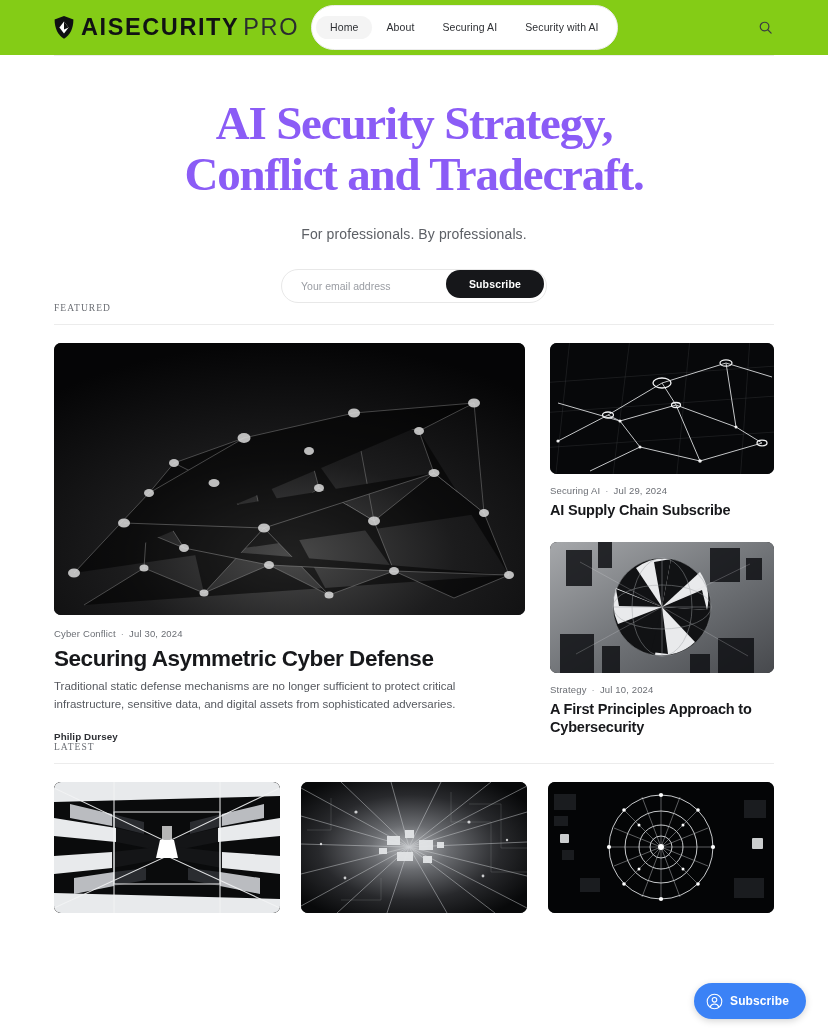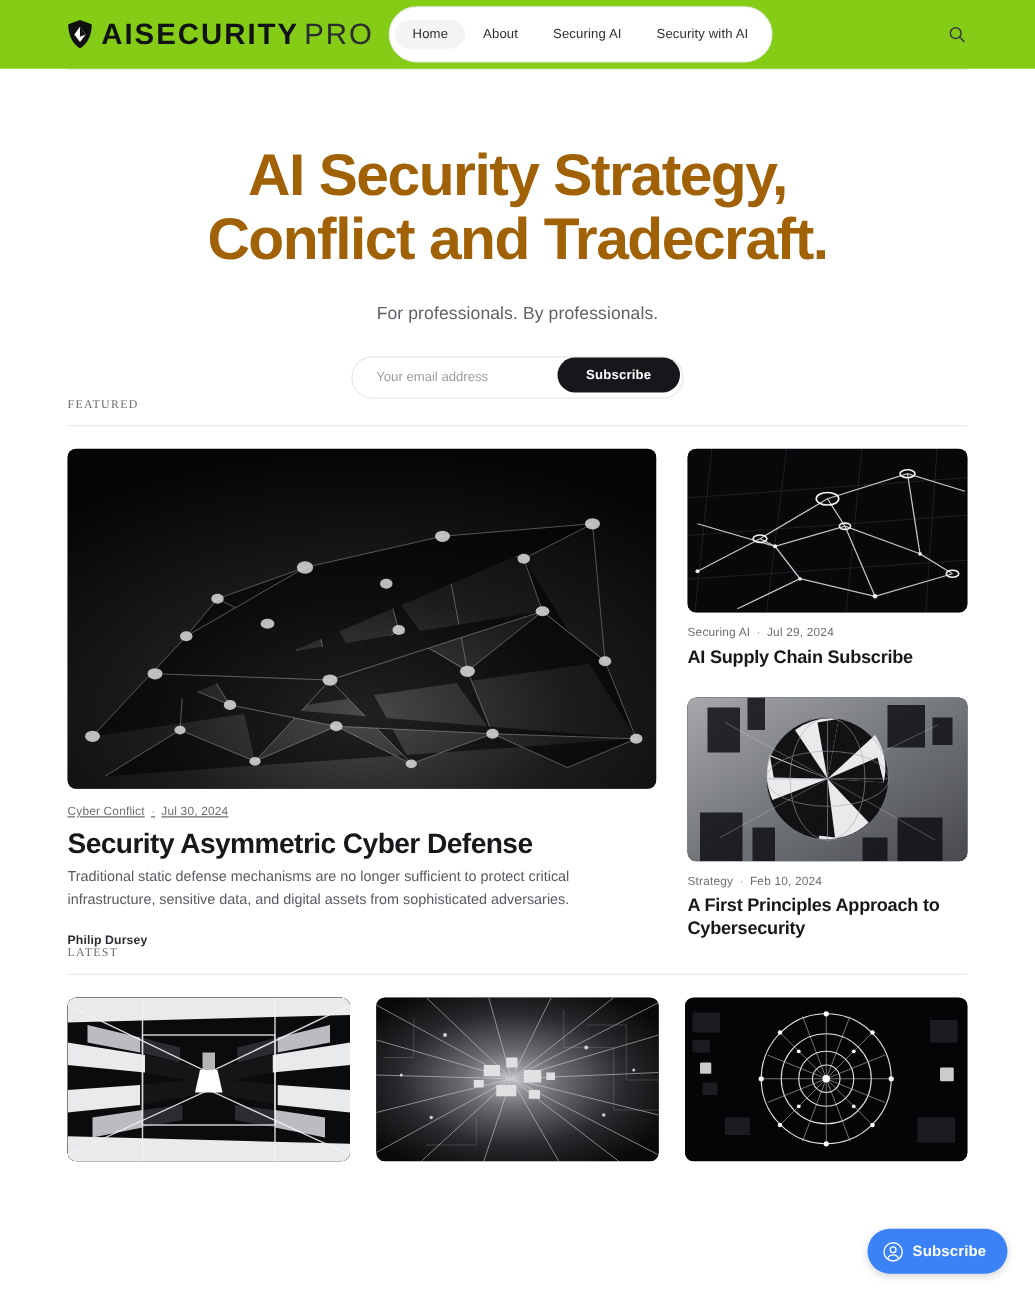--- a/index.html
+++ b/index.html
@@ -109,23 +109,24 @@
   .hero {
     padding-top: 44px;
     padding-bottom: 0;
     text-align: center;
   }
   .hero h1 {
     font-size: 47px;
     line-height: 1.0;
     font-weight: 700;
     letter-spacing: -1.2px;
-    color: #a16207;
+    color: #8b5cf6;
     max-width: 640px;
-    margin: 16px auto;
+    margin: 0 auto;
+    font-family: Liberation Serif, serif;
   }
   .hero h1 .line2 { display: block; margin-top: 4px; }
   .hero-sub {
     margin-top: 28px;
     font-size: 14px;
     color: #5d6066;
     letter-spacing: 0.1px;
   }
 
   .subscribe-form {
@@ -229,21 +230,21 @@
     margin-top: 6px;
     max-width: 452px;
   }
   .card-author {
     font-size: 9.8px;
     font-weight: 700;
     color: #2c2e33;
     margin-top: 17px;
     letter-spacing: 0.1px;
   }
-  .featured-main .meta { margin-top: 13px; text-decoration: underline; }
+  .featured-main .meta { margin-top: 13px; }
 
   .side-card .meta { margin-top: 11px; }
   .card-title-md {
     font-size: 14.5px;
     font-weight: 700;
     letter-spacing: -0.2px;
     line-height: 1.28;
     color: #17181b;
     margin-top: 5px;
   }
@@ -383,21 +384,21 @@
             <ellipse cx="275" cy="252" rx="4.5" ry="3.5"></ellipse>
               <ellipse cx="150" cy="250" rx="4.5" ry="3.5"></ellipse>
           </g>
         </svg>
       </a>
       <div class="meta">
         <span>Cyber Conflict</span>
         <span class="dot">·</span>
         <span>Jul 30, 2024</span>
       </div>
-      <h2 class="card-title-xl">Security Asymmetric Cyber Defense</h2>
+      <h2 class="card-title-xl">Securing Asymmetric Cyber Defense</h2>
       <p class="card-excerpt">Traditional static defense mechanisms are no longer sufficient to protect critical infrastructure, sensitive data, and digital assets from sophisticated adversaries.</p>
       <div class="card-author">Philip Dursey</div>
     </article>
 
     <div class="featured-side">
 
       <article class="side-card">
         <a class="thumb thumb-side" href="#">
           <svg viewBox="0 0 224 131" preserveAspectRatio="none" aria-hidden="true">
             <rect width="224" height="131" fill="#07080a"></rect>
@@ -488,21 +489,21 @@
               <path d="M112 65 L30 20"></path>
                 <path d="M112 65 L200 22"></path>
               <path d="M112 65 L26 112"></path>
                 <path d="M112 65 L198 114"></path>
             </g>
           </svg>
         </a>
         <div class="meta">
           <span>Strategy</span>
           <span class="dot">·</span>
-          <span>Feb 10, 2024</span>
+          <span>Jul 10, 2024</span>
         </div>
         <h3 class="card-title-md">A First Principles Approach to Cybersecurity</h3>
       </article>
 
     </div>
   </div>
 
   <div class="section-head">
     <div class="eyebrow">LATEST</div>
   </div>

